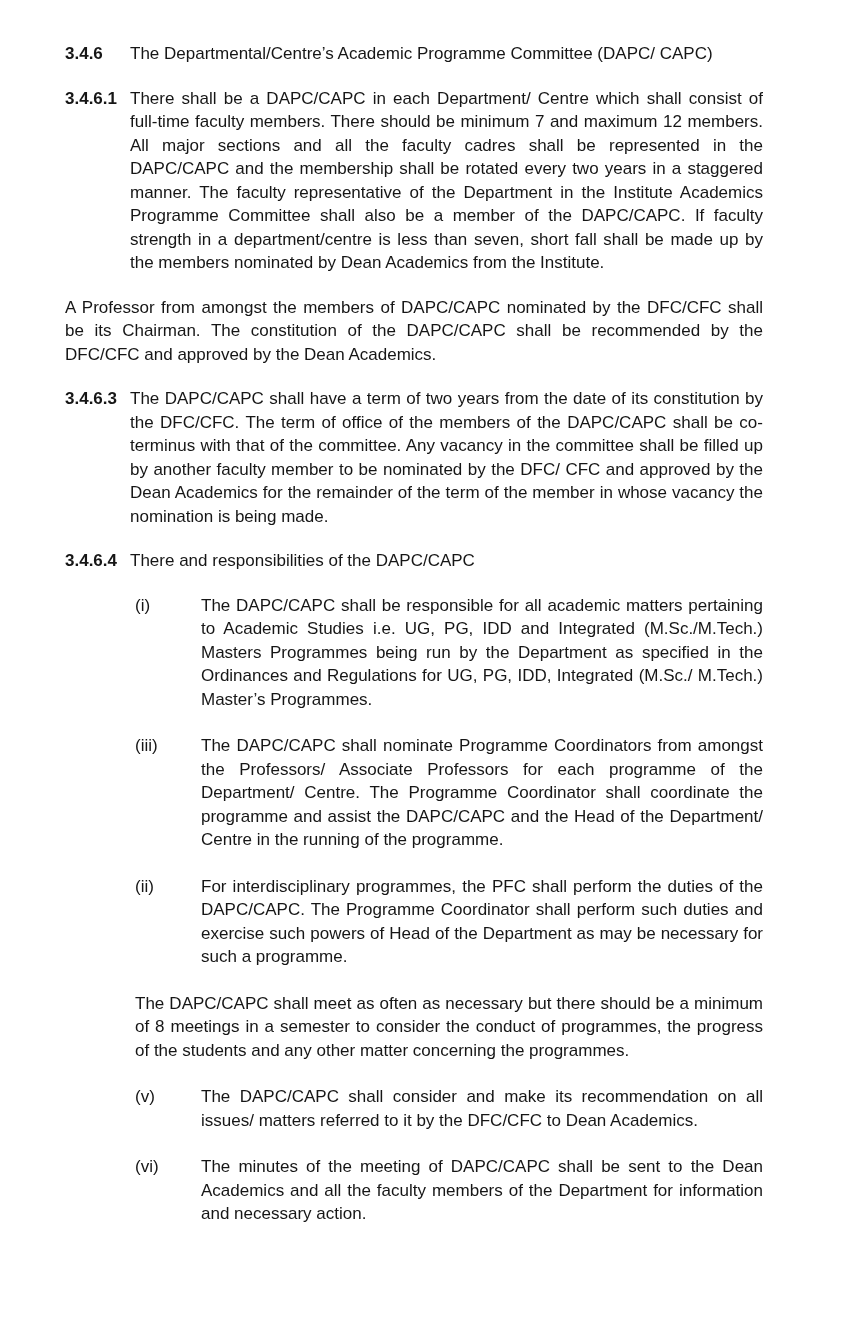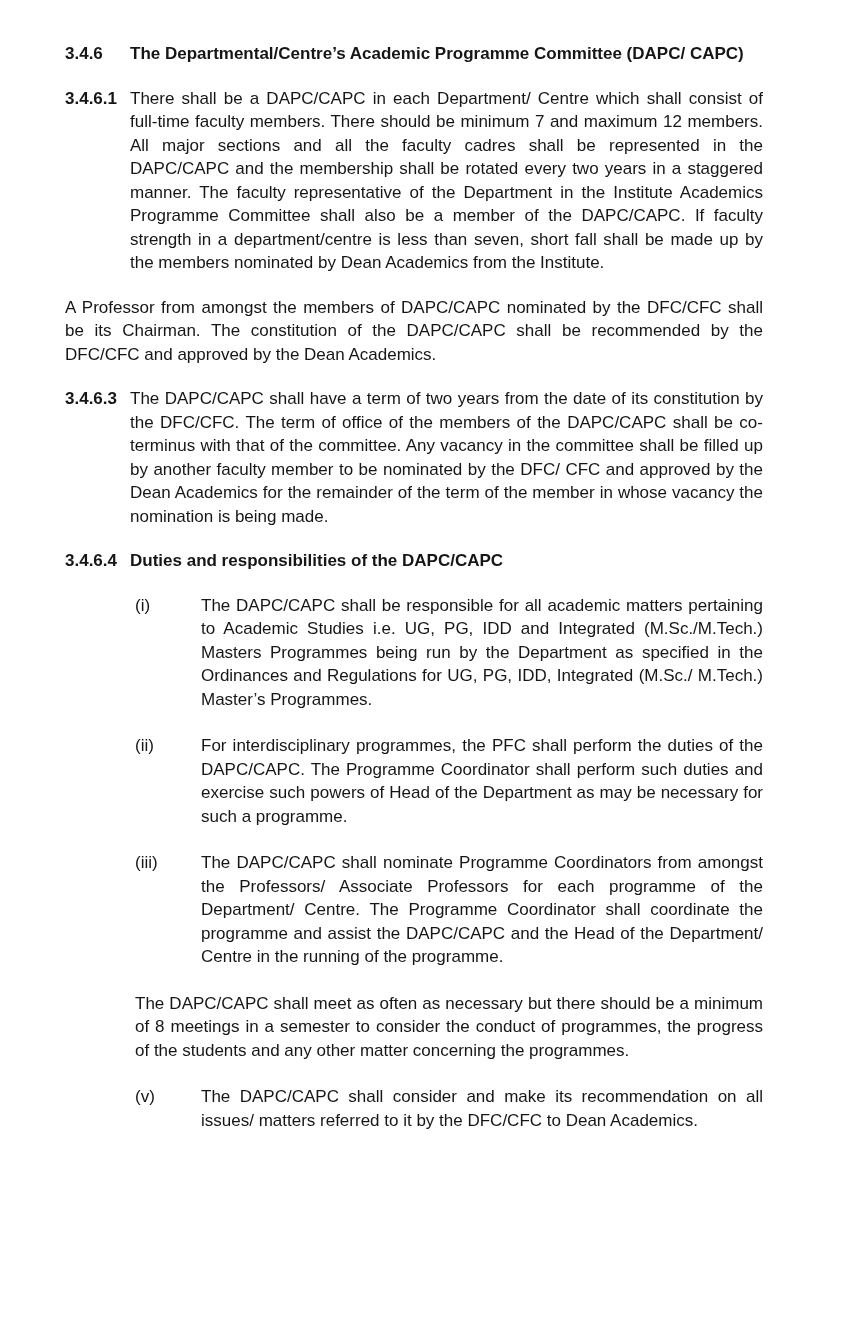--- a/index.html
+++ b/index.html
@@ -23,21 +23,21 @@
       margin-bottom: 21px;
     }
     .num {
       flex: 0 0 65px;
       font-weight: 700;
     }
     .btext {
       flex: 1;
       text-align: justify;
     }
-    .bold { font-weight: 700; }
+    .bold { font-weight: 400; }
     .heading .btext { text-align: left; }
     .list-item {
       display: flex;
       margin-left: 70px;
       margin-bottom: 23px;
     }
     .marker {
       flex: 0 0 66px;
     }
   </style>
@@ -60,41 +60,45 @@
     <span class="btext">A Professor from amongst the members of DAPC/CAPC nominated by the DFC/CFC shall be its Chairman. The constitution of the DAPC/CAPC shall be recommended by the DFC/CFC and approved by the Dean Academics.</span>
   </div>
 
   <div class="block">
     <span class="num">3.4.6.3</span>
     <span class="btext">The DAPC/CAPC shall have a term of two years from the date of its constitution by the DFC/CFC. The term of office of the members of the DAPC/CAPC shall be co-terminus with that of the committee. Any vacancy in the committee shall be filled up by another faculty member to be nominated by the DFC/ CFC and approved by the Dean Academics for the remainder of the term of the member in whose vacancy the nomination is being made.</span>
   </div>
 
   <div class="block">
     <span class="num">3.4.6.4</span>
-    <span class="btext bold">Duties and responsibilities of the DAPC/CAPC</span>
+    <span class="btext bold">There and responsibilities of the DAPC/CAPC</span>
   </div>
 
   <div class="list-item">
     <span class="marker">(i)</span>
     <span class="btext">The DAPC/CAPC shall be responsible for all academic matters pertaining to Academic Studies i.e. UG, PG, IDD and Integrated (M.Sc./M.Tech.) Masters Programmes being run by the Department as specified in the Ordinances and Regulations for UG, PG, IDD, Integrated  (M.Sc./ M.Tech.) Master’s Programmes.</span>
   </div>
 
   <div class="list-item">
-    <span class="marker">(ii)</span>
-    <span class="btext">For interdisciplinary programmes, the PFC shall perform the duties of the DAPC/CAPC. The Programme Coordinator shall perform such duties and exercise such powers of Head of the Department as may be necessary for such a programme.</span>
+    <span class="marker">(iii)</span>
+    <span class="btext">The DAPC/CAPC shall nominate Programme Coordinators from amongst the Professors/ Associate Professors for each programme of the Department/ Centre. The Programme Coordinator shall coordinate the programme and assist the DAPC/CAPC and the Head of the Department/ Centre in the running of the programme.</span>
   </div>
 
   <div class="list-item">
-    <span class="marker">(iii)</span>
-    <span class="btext">The DAPC/CAPC shall nominate Programme Coordinators from amongst the Professors/ Associate Professors for each programme of the Department/ Centre. The Programme Coordinator shall coordinate the programme and assist the DAPC/CAPC and the Head of the Department/ Centre in the running of the programme.</span>
+    <span class="marker">(ii)</span>
+    <span class="btext">For interdisciplinary programmes, the PFC shall perform the duties of the DAPC/CAPC. The Programme Coordinator shall perform such duties and exercise such powers of Head of the Department as may be necessary for such a programme.</span>
   </div>
 
   <div class="list-item">
     <span class="btext">The DAPC/CAPC shall meet as often as necessary but there should be a minimum of 8 meetings in a semester to consider the conduct of programmes, the progress of the students and any other matter concerning the programmes.</span>
   </div>
 
   <div class="list-item">
     <span class="marker">(v)</span>
     <span class="btext">The DAPC/CAPC shall consider and make its recommendation on all issues/ matters referred to it by the DFC/CFC to Dean Academics.</span>
   </div>
 
+  <div class="list-item">
+    <span class="marker">(vi)</span>
+    <span class="btext">The minutes of the meeting of DAPC/CAPC shall be sent to the Dean Academics and all the faculty members of the Department for information and necessary action.</span>
+  </div>
 
 </div>
 
 </body></html>

